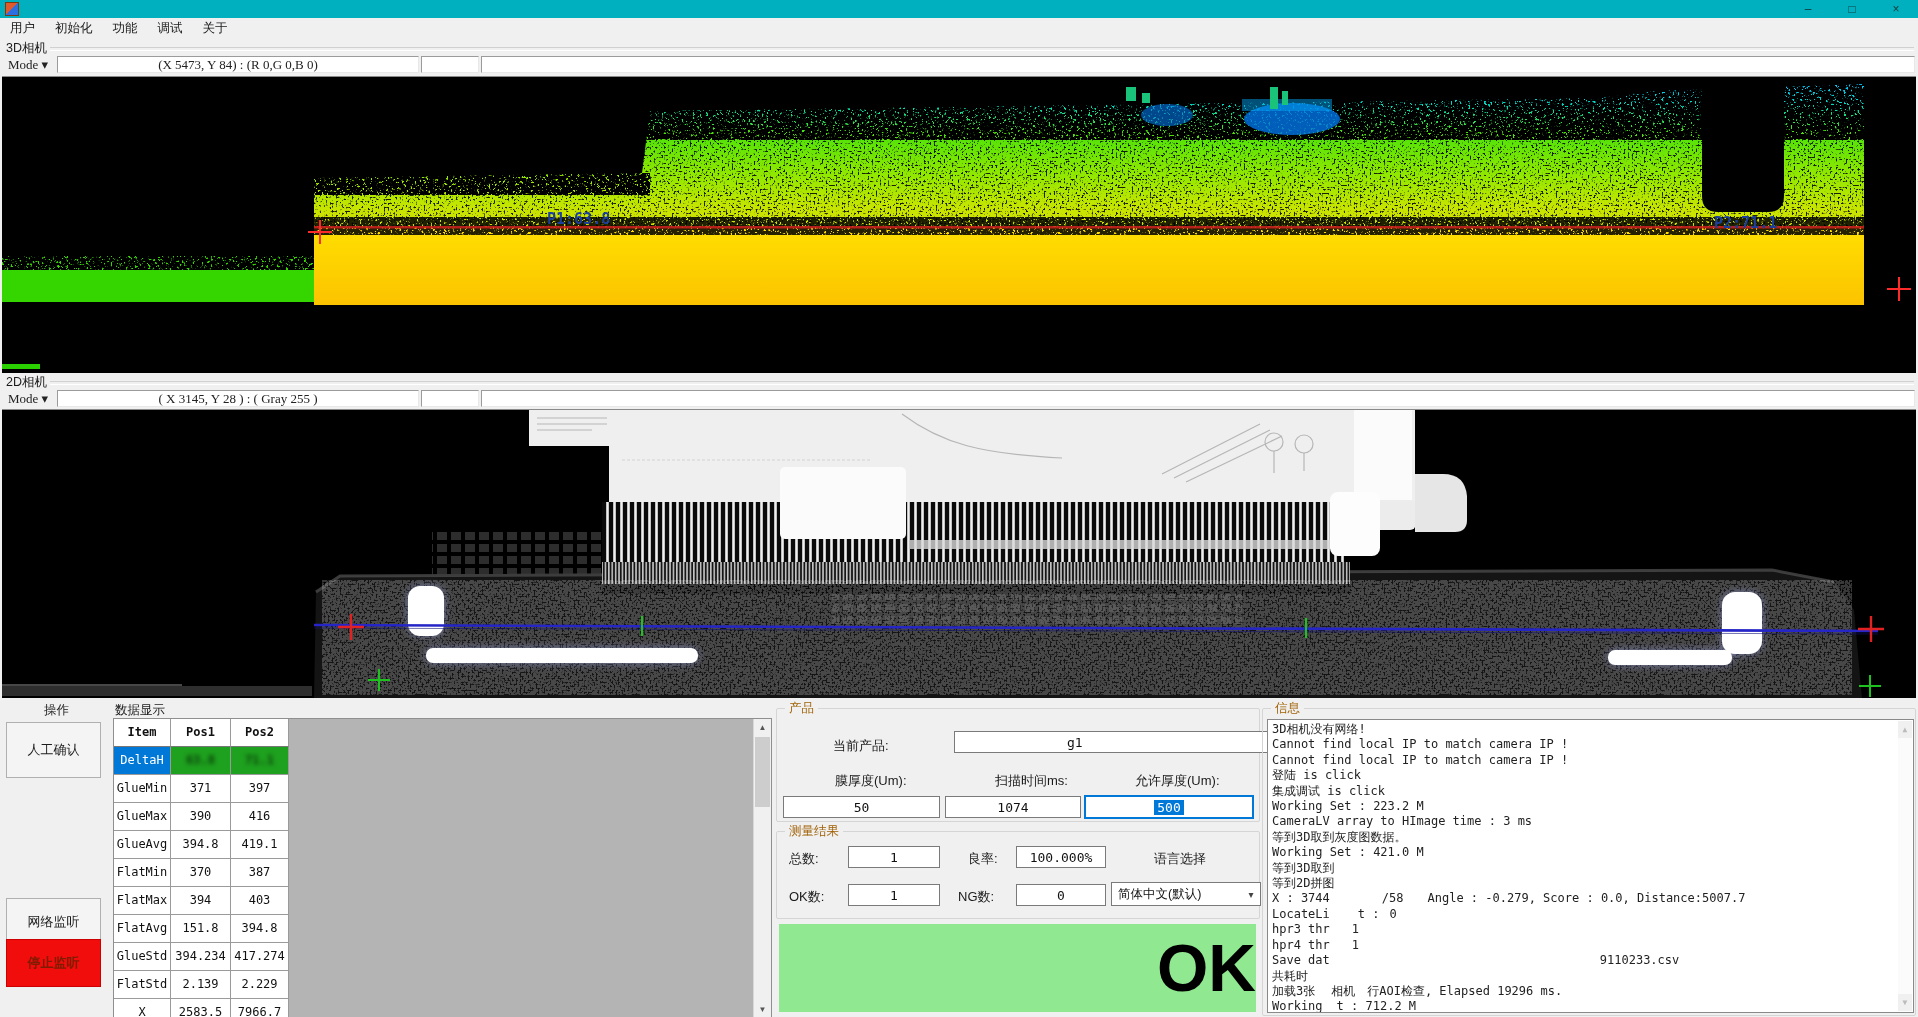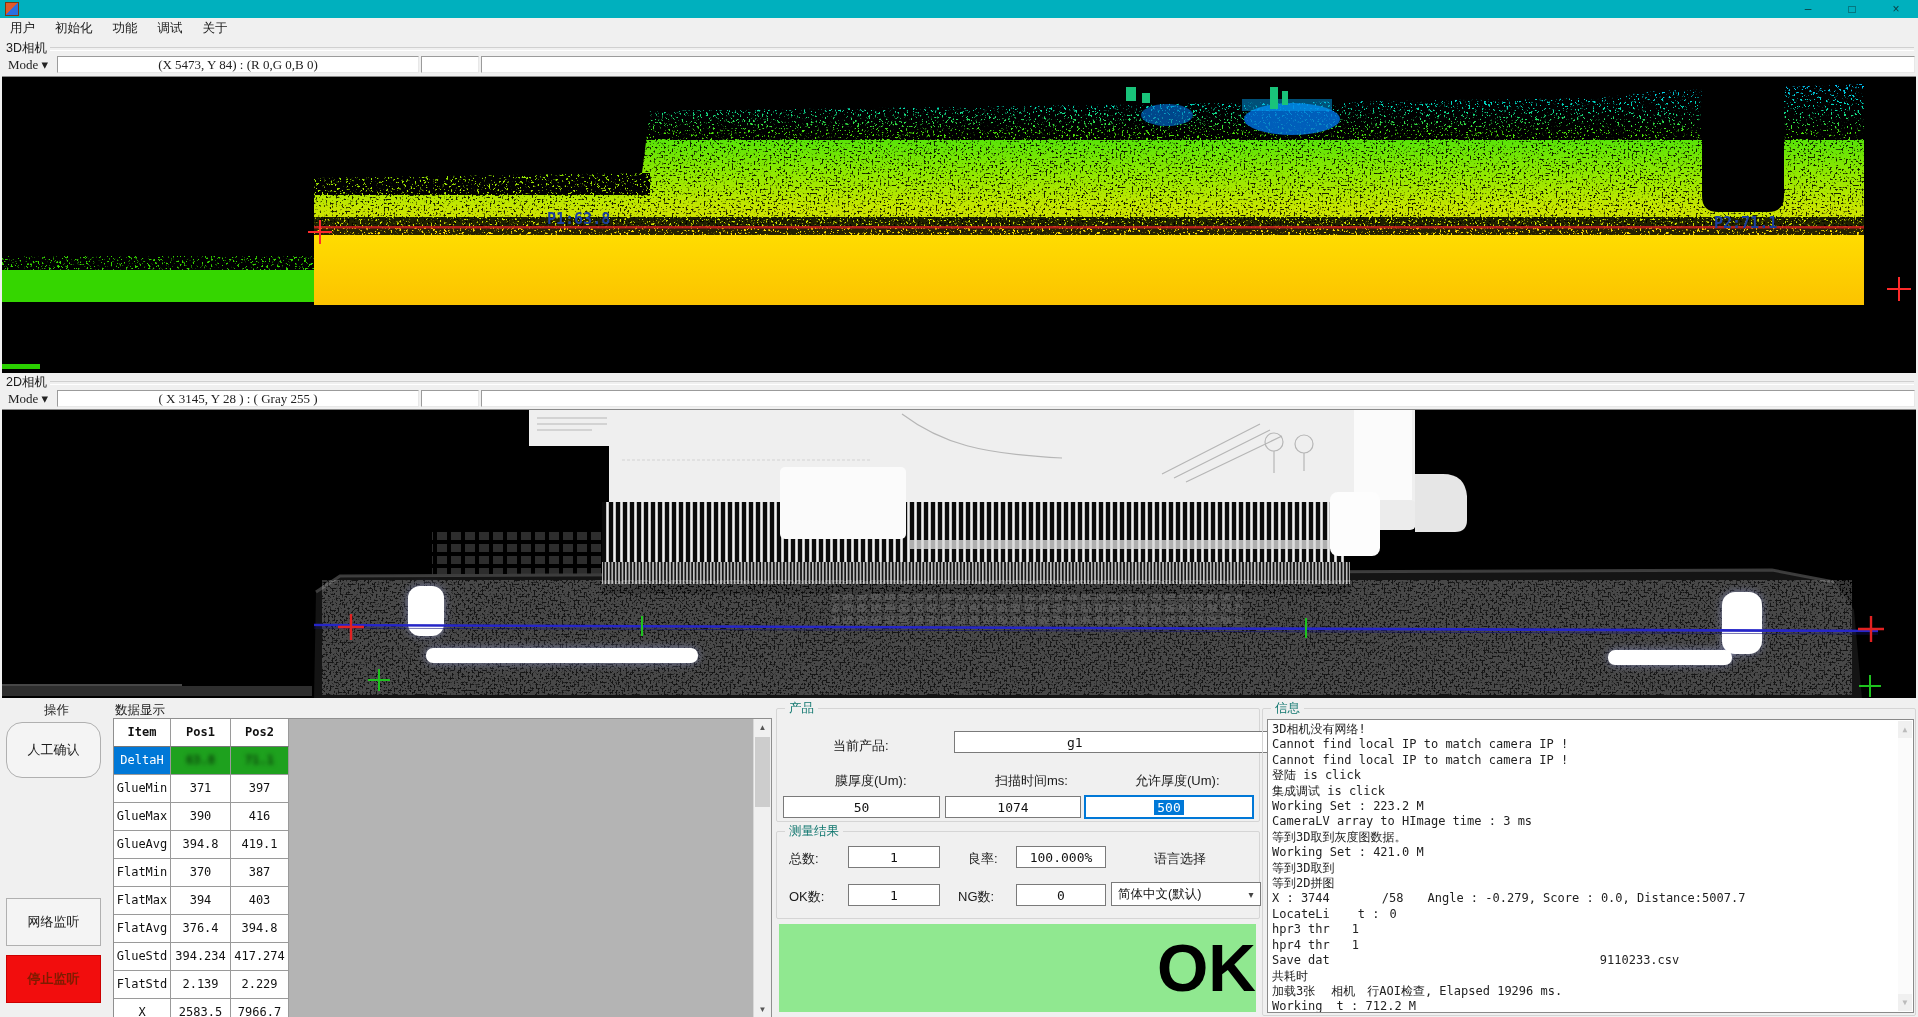--- a/index.html
+++ b/index.html
@@ -47,21 +47,21 @@
   .g-head .g-cell{font-weight:bold;border-bottom:1px solid #777;}
   .c0{width:57px;} .c1{width:60px;} .c2{width:58px;}
   .sel-item{background:#0078d7 !important;color:#fff !important;}
   .sel-val{background:#1ea11e !important;color:#titled;}
   .sel-val span{filter:blur(2px);color:#0a3d0a;font-weight:bold;}
   .vscroll{position:absolute;right:0;top:0;width:17px;height:100%;background:#f0f0f0;border-left:1px solid #d8d8d8;}
   .varrow{position:absolute;left:0;width:17px;height:17px;font-size:8px;color:#555;text-align:center;line-height:17px;background:#f0f0f0;}
   .vthumb{position:absolute;left:1px;top:18px;width:15px;height:70px;background:#cdcdcd;}
   
   .groupbox{position:absolute;border:1px solid #d5d5d5;border-radius:2px;}
-  .gb-title{position:absolute;top:-9px;left:8px;background:#f0f0f0;padding:0 4px;font-size:12.5px;color:#0f766e;}
+  .gb-title{position:absolute;top:-9px;left:8px;background:#f0f0f0;padding:0 4px;font-size:12.5px;color:#a16207;}
   .tbox{position:absolute;background:#fff;border:1px solid #7a7a7a;font-family:"DejaVu Sans Mono",monospace;
         font-size:13px;text-align:center;color:#111;display:flex;align-items:center;justify-content:center;}
   .tbox.focused{border:1px solid #0078d7;outline:1px solid #0078d7;}
   .selhl{background:#0078d7;color:#fff;padding:0 3px;}
   .flabel{position:absolute;font-size:13px;color:#1a1a1a;white-space:nowrap;}
   .combo{position:absolute;background:#fff;border:1px solid #7a7a7a;font-size:12.5px;
          display:flex;align-items:center;padding-left:6px;color:#111;}
   .combo .arr{margin-left:auto;width:18px;text-align:center;color:#444;font-size:10px;}
   .okpanel{position:absolute;background:#90e890;display:flex;align-items:center;justify-content:flex-end;
            font-size:66px;font-weight:bold;color:#000;font-family:"Liberation Sans",sans-serif;}
@@ -249,23 +249,23 @@
         <path d="M1857,276 h22 M1868,265 v22"></path>
         <path d="M640,206 v20"></path>
           <path d="M1304,208 v20"></path>
       </g>
     </svg>
   </div>
 
   <div class="bottom">
 
     <div class="sectlabel" style="left:8px;top:4px;margin-left:36px;">操作</div>
-    <button class="btn" style="top:24px;height:56px;border-radius:16px;">人工确认</button>
+    <button class="btn" style="top:24px;height:56px;">人工确认</button>
     <button class="btn" style="top:200px;height:48px;">网络监听</button>
-    <button class="btn danger" style="top:257px;height:48px;">停止监听</button>
+    <button class="btn danger" style="top:241px;height:48px;">停止监听</button>
 
     <div class="sectlabel" style="left:115px;top:4px;">数据显示</div>
     <div class="grid">
       <div class="g-table" id="gridtable">
           <div class="g-row g-head">
             <div class="g-cell c0">Item</div>
             <div class="g-cell c1">Pos1</div>
             <div class="g-cell c2">Pos2</div>
           </div>
           <div class="g-row">
@@ -293,21 +293,21 @@
             <div class="g-cell c1">370</div>
             <div class="g-cell c2">387</div>
           </div>
           <div class="g-row">
             <div class="g-cell c0">FlatMax</div>
             <div class="g-cell c1">394</div>
             <div class="g-cell c2">403</div>
           </div>
           <div class="g-row">
             <div class="g-cell c0">FlatAvg</div>
-            <div class="g-cell c1">376.4</div>
+            <div class="g-cell c1">151.8</div>
             <div class="g-cell c2">394.8</div>
           </div>
           <div class="g-row">
             <div class="g-cell c0">GlueStd</div>
             <div class="g-cell c1">394.234</div>
             <div class="g-cell c2">417.274</div>
           </div>
           <div class="g-row">
             <div class="g-cell c0">FlatStd</div>
             <div class="g-cell c1">2.139</div>

